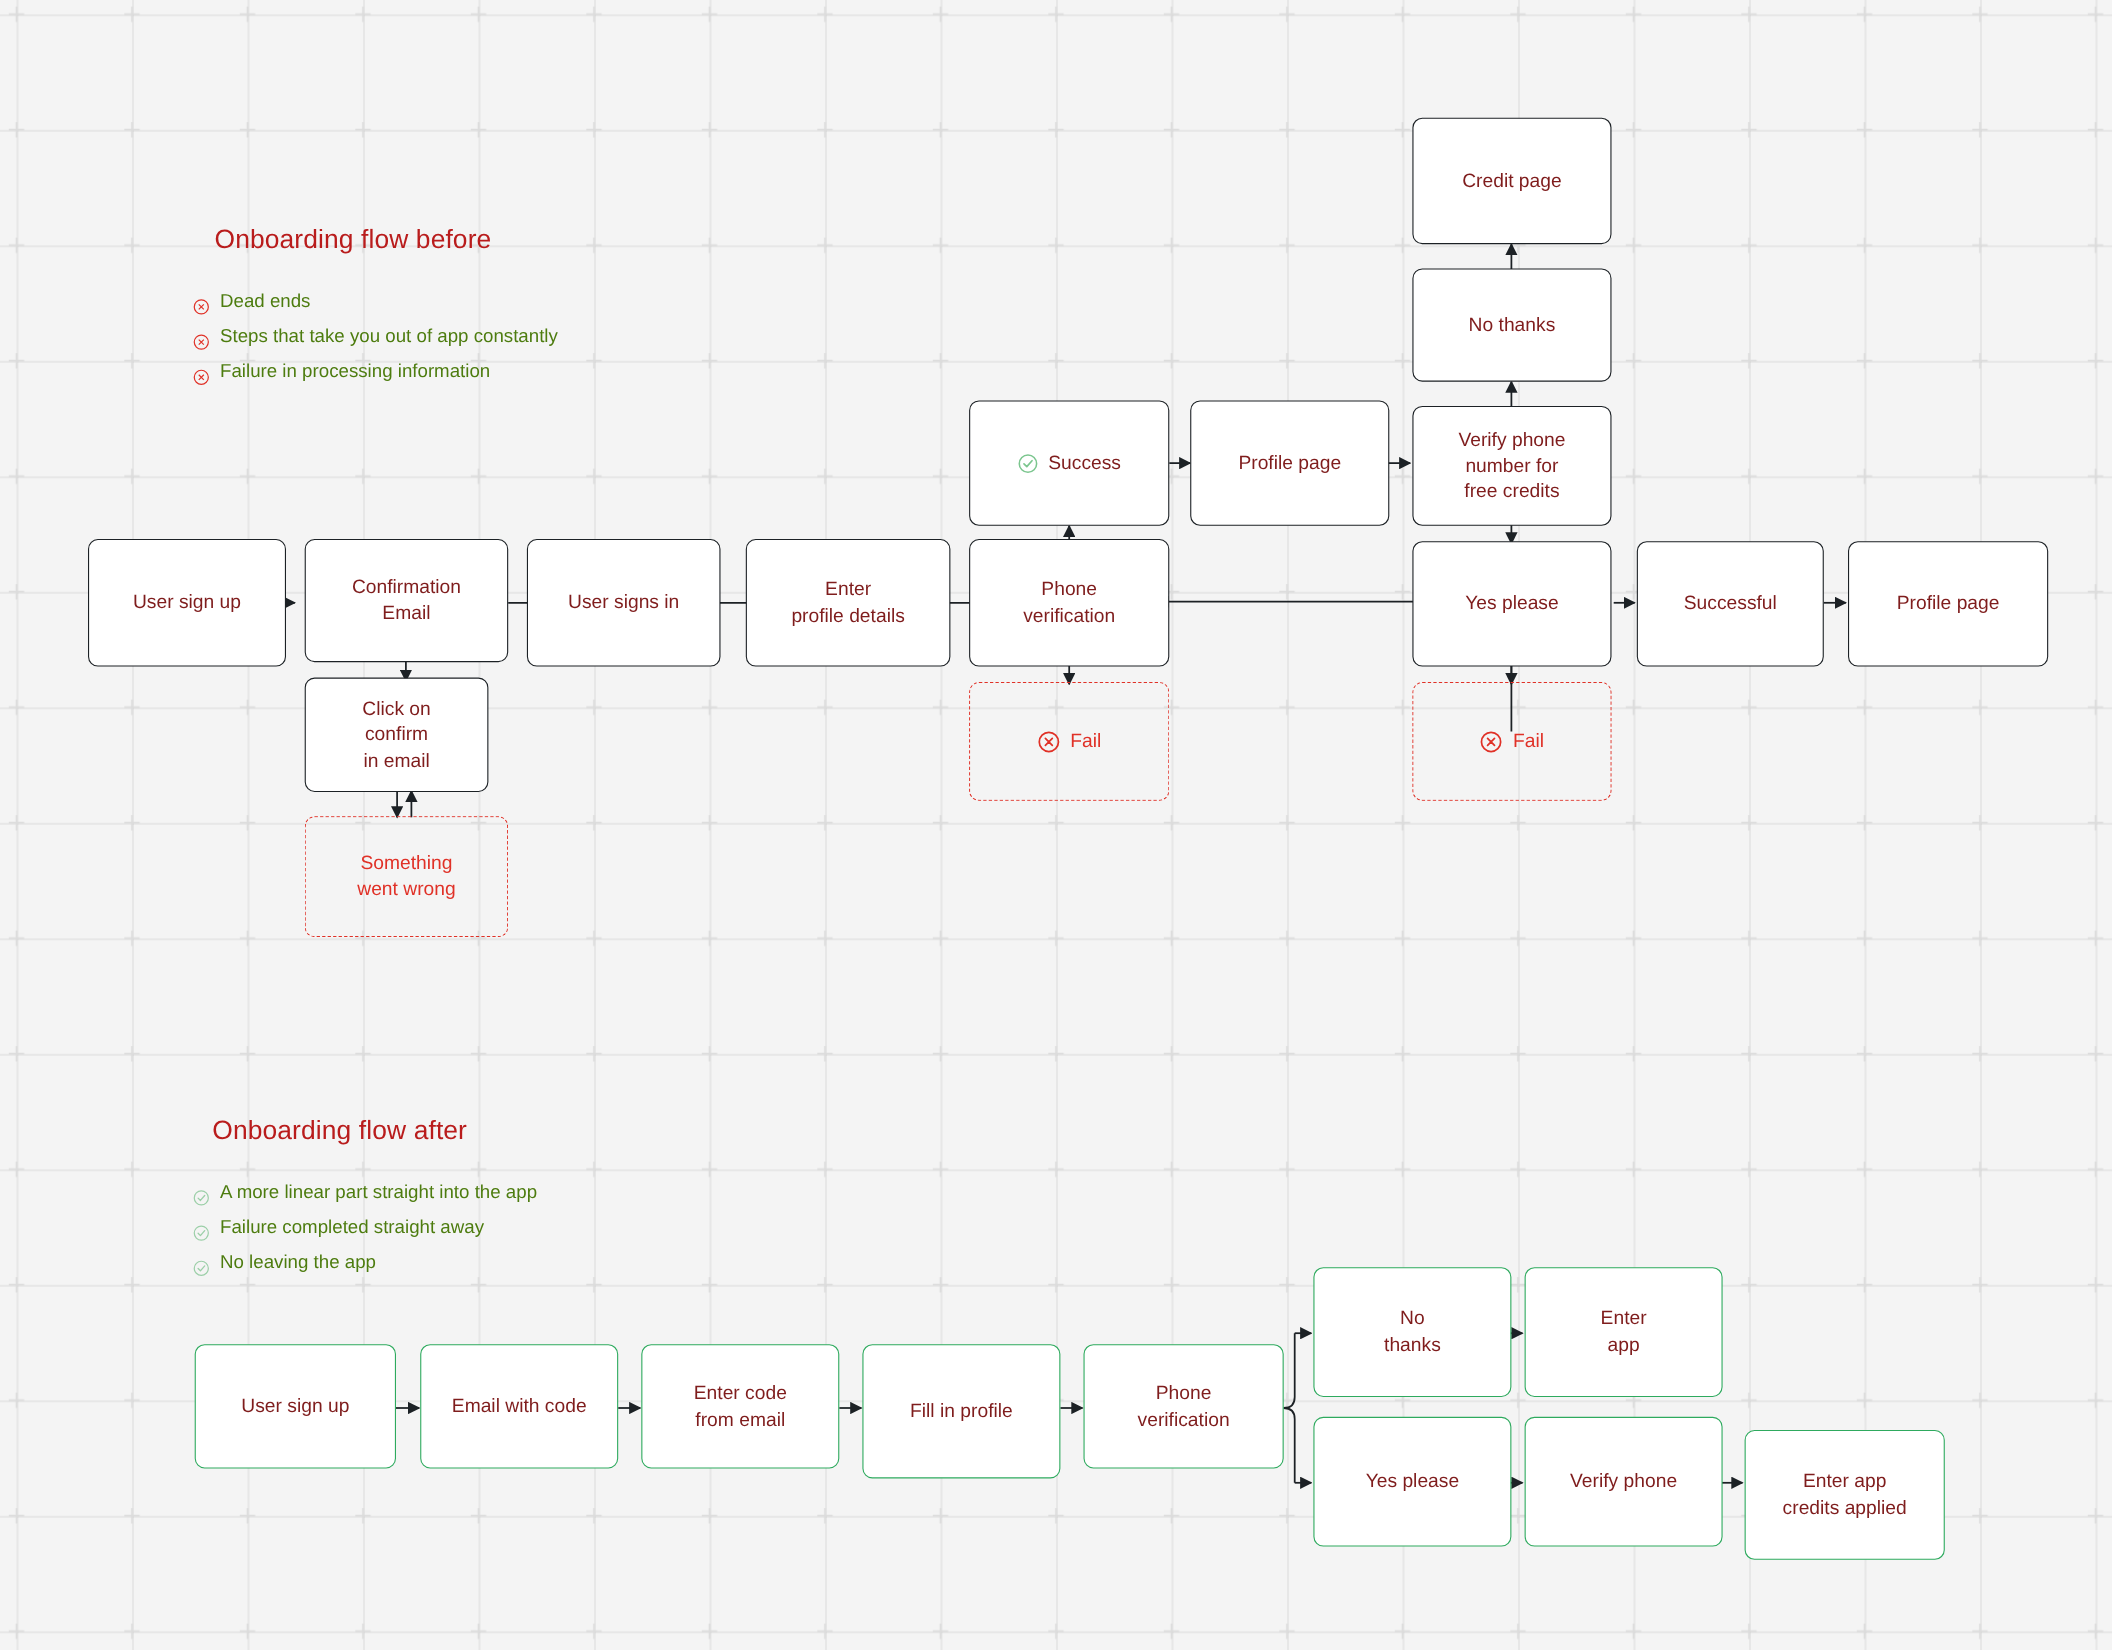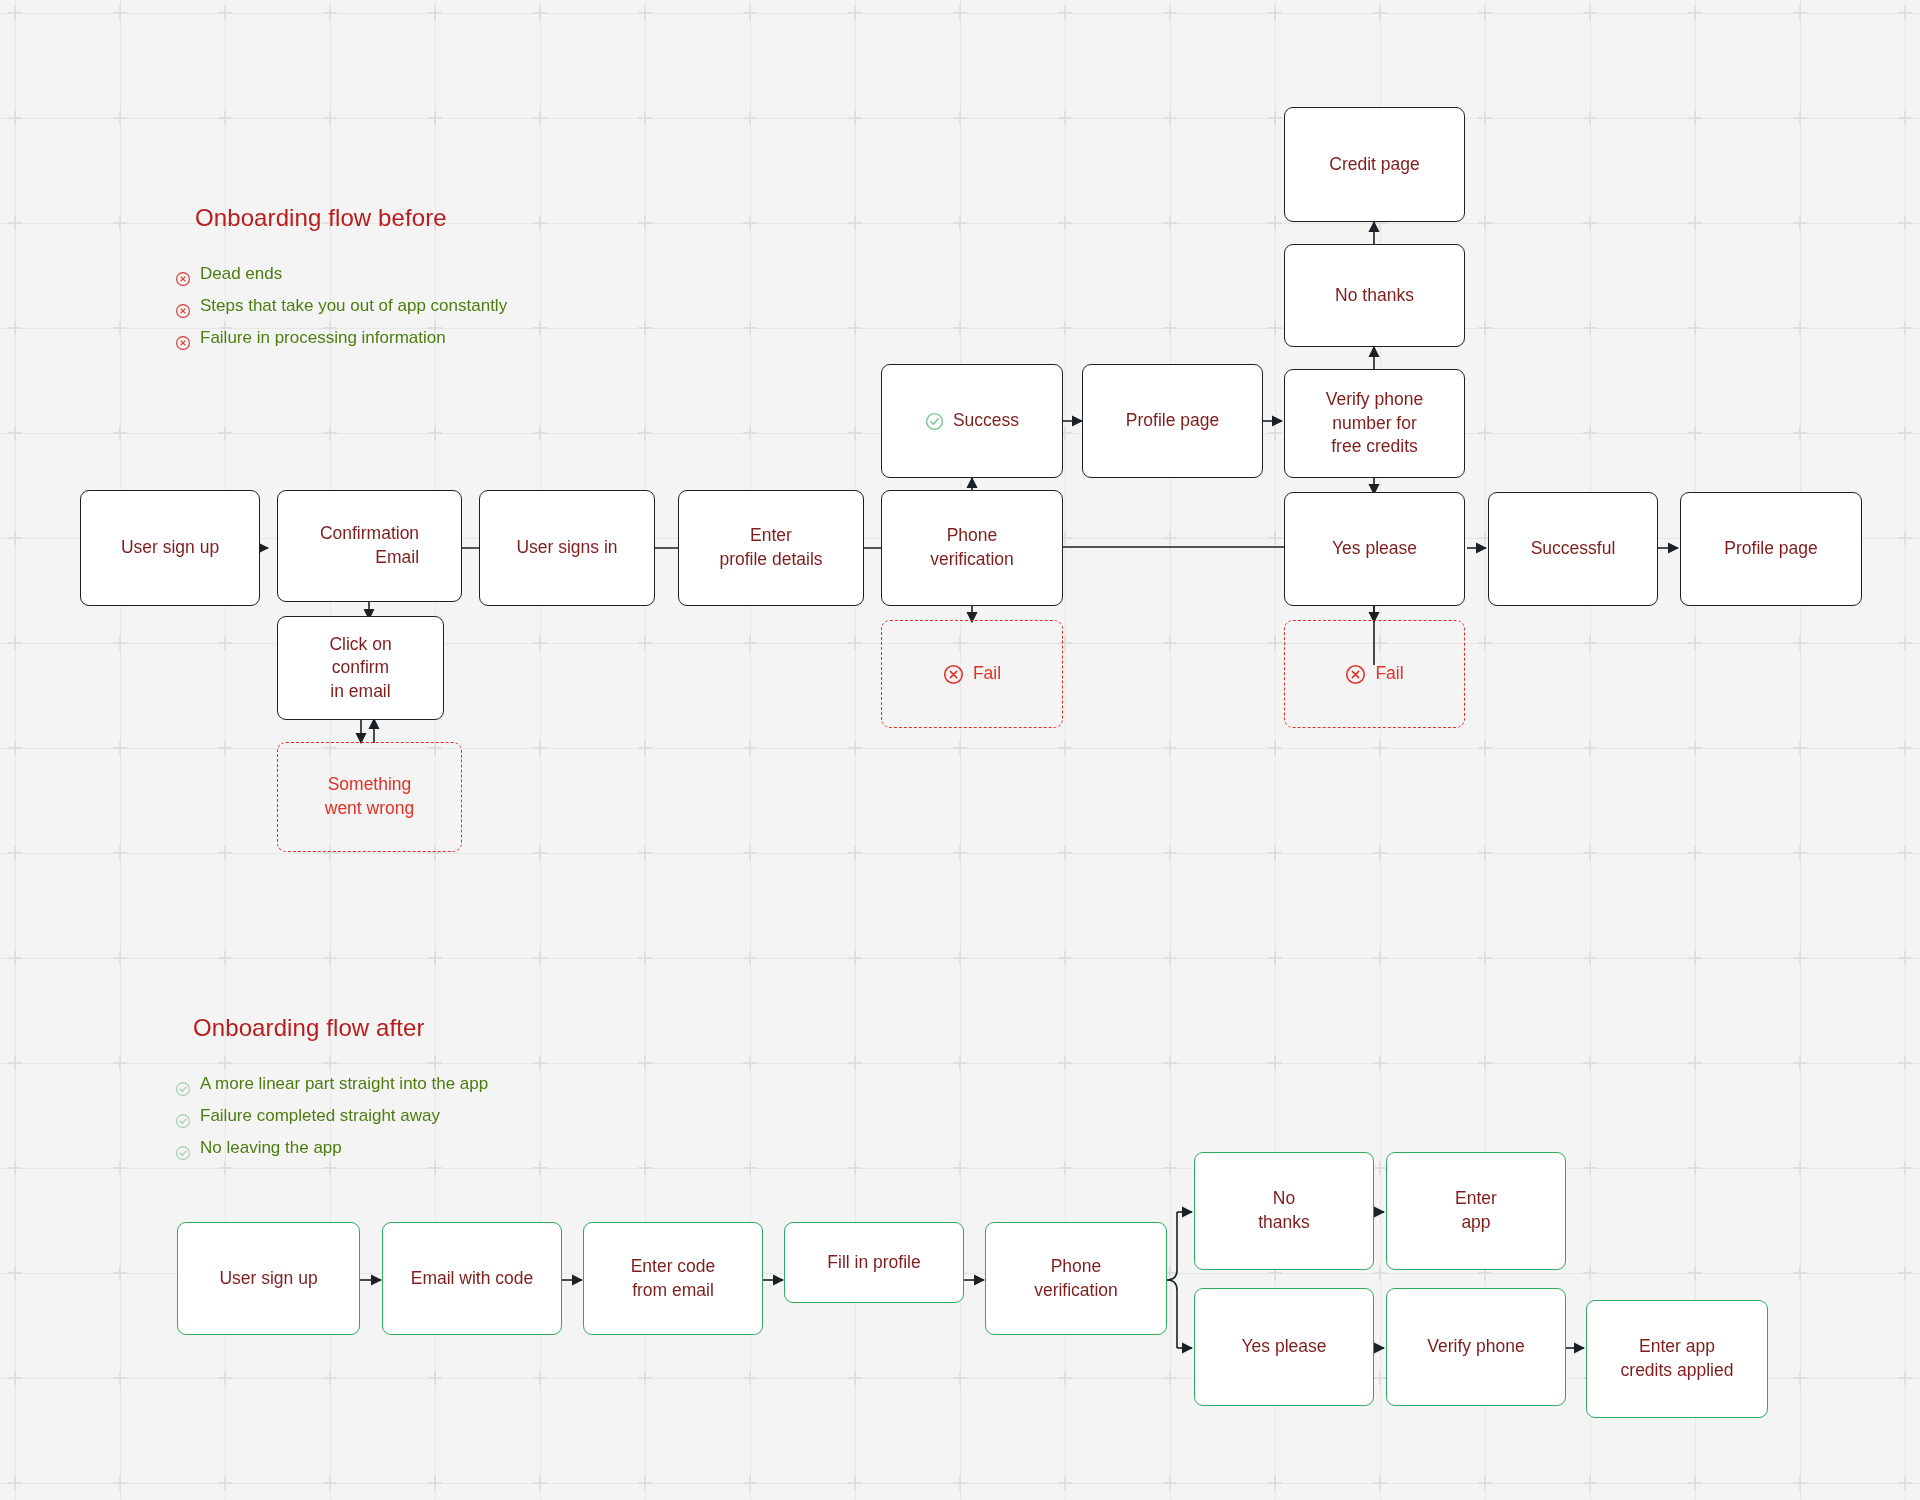--- a/index.html
+++ b/index.html
@@ -214,21 +214,21 @@
       </svg>
     </span>
     <span>Failure in processing information</span>
   </li>
 </ul>
 
 <div class="node" style="left:80px;  top:490px; width:180px; height:116px;">
   <span class="node-label">User sign up</span>
 </div>
 
-<div class="node" style="left:277px; top:490px; width:185px; height:112px;text-align:right;">
+<div class="node" style="left:277px; top:490px; width:185px; height:112px;">
   <span class="node-label">Confirmation<br>Email</span>
 </div>
 
 <div class="node" style="left:277px; top:616px; width:167px; height:104px;">
   <span class="node-label">Click on<br>confirm<br>in email</span>
 </div>
 
 <div class="node fail" style="left:277px; top:742px; width:185px; height:110px;">
   <span class="node-label">Something<br>went wrong</span>
 </div>
@@ -340,21 +340,21 @@
 </div>
 
 <div class="node green" style="left:382px; top:1222px; width:180px; height:113px;">
   <span class="node-label">Email with code</span>
 </div>
 
 <div class="node green" style="left:583px; top:1222px; width:180px; height:113px;">
   <span class="node-label">Enter code<br>from email</span>
 </div>
 
-<div class="node green" style="left:784px; top:1222px; width:180px; height:81px;">
+<div class="node green" style="left:784px; top:1222px; width:180px; height:122px;">
   <span class="node-label">Fill in profile</span>
 </div>
 
 <div class="node green" style="left:985px; top:1222px; width:182px; height:113px;">
   <span class="node-label">Phone<br>verification</span>
 </div>
 
 <div class="node green" style="left:1194px; top:1152px; width:180px; height:118px;">
   <span class="node-label">No<br>thanks</span>
 </div>

